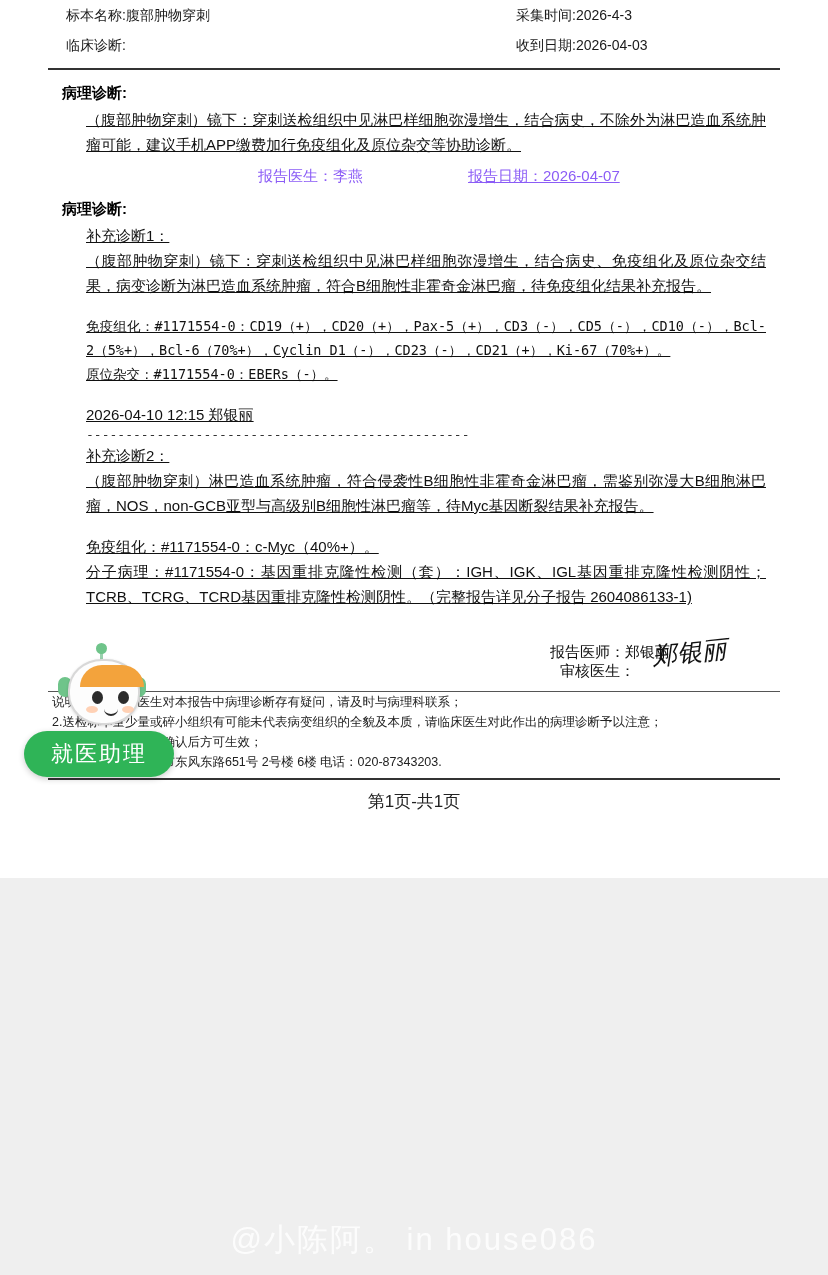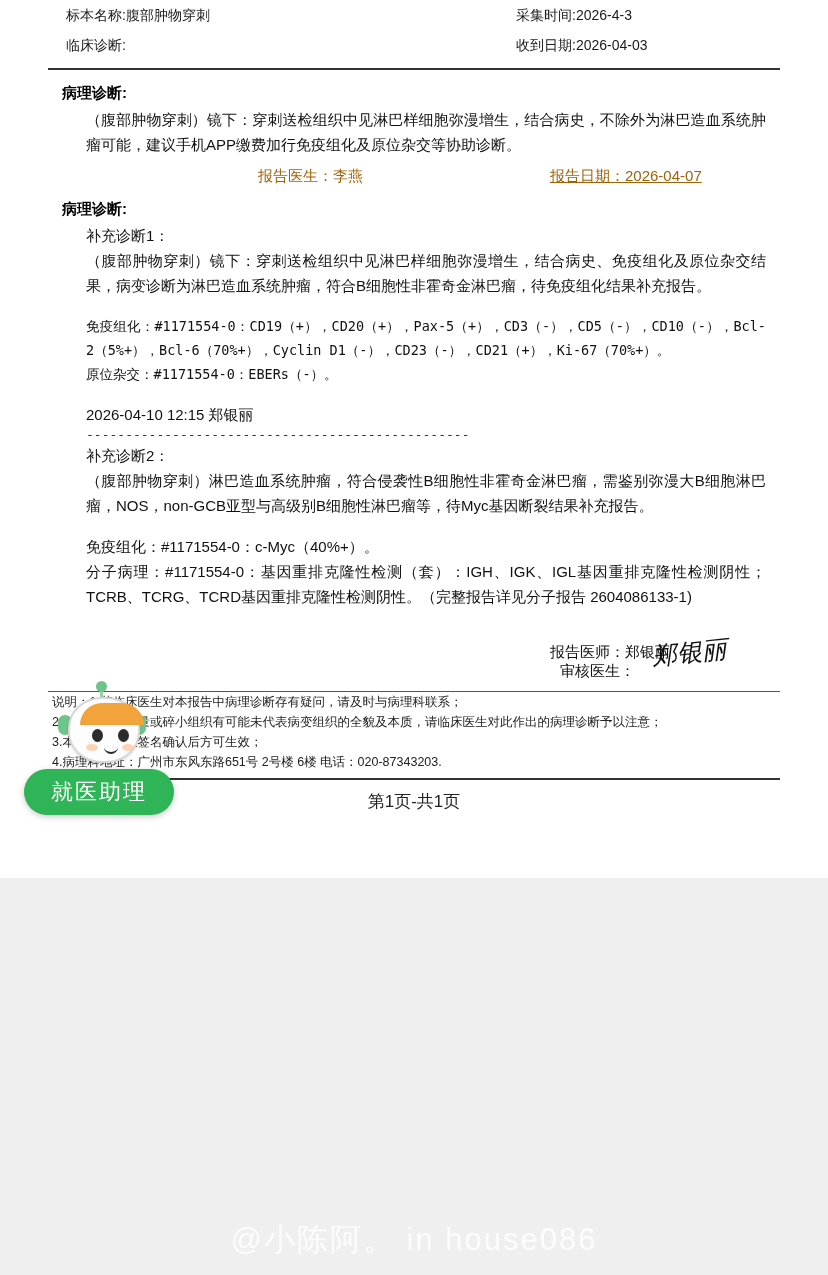--- a/index.html
+++ b/index.html
@@ -58,33 +58,33 @@
     color: #000;
     margin: 14px 0 4px 14px;
   }
   .body-text {
     font-size: 15px;
     color: #111;
     line-height: 25px;
     margin-left: 38px;
     margin-right: 14px;
     text-align: justify;
+    text-decoration: underline;
   }
   .mono {
     font-family: "DejaVu Sans Mono", "Liberation Mono", monospace;
     font-size: 13.5px;
     line-height: 24px;
   }
   .sig-row {
     display: flex;
     font-size: 15px;
-    color: #a16207;
+    color: #8b5cf6;
     margin: 10px 0 0 0;
     padding-left: 210px;
-    justify-content: space-between;
   }
   .sig-row .c1 { width: 210px; }
   .sig-row .c2 { width: 230px; text-decoration: underline; }
   .gap-m { height: 16px; }
   .dashline {
     margin-left: 38px;
     font-size: 13px;
     color: #333;
     letter-spacing: 0px;
     line-height: 16px;
@@ -138,21 +138,21 @@
     text-align: center;
     font-size: 17px;
     color: #222;
     margin-top: 10px;
     width: 732px;
   }
   
   .assistant {
     position: absolute;
     left: 24px;
-    top: 689px;
+    top: 651px;
     width: 160px;
     height: 150px;
   }
   .robot {
     position: absolute;
     left: 36px;
     top: 0px;
     width: 84px;
     height: 80px;
   }

